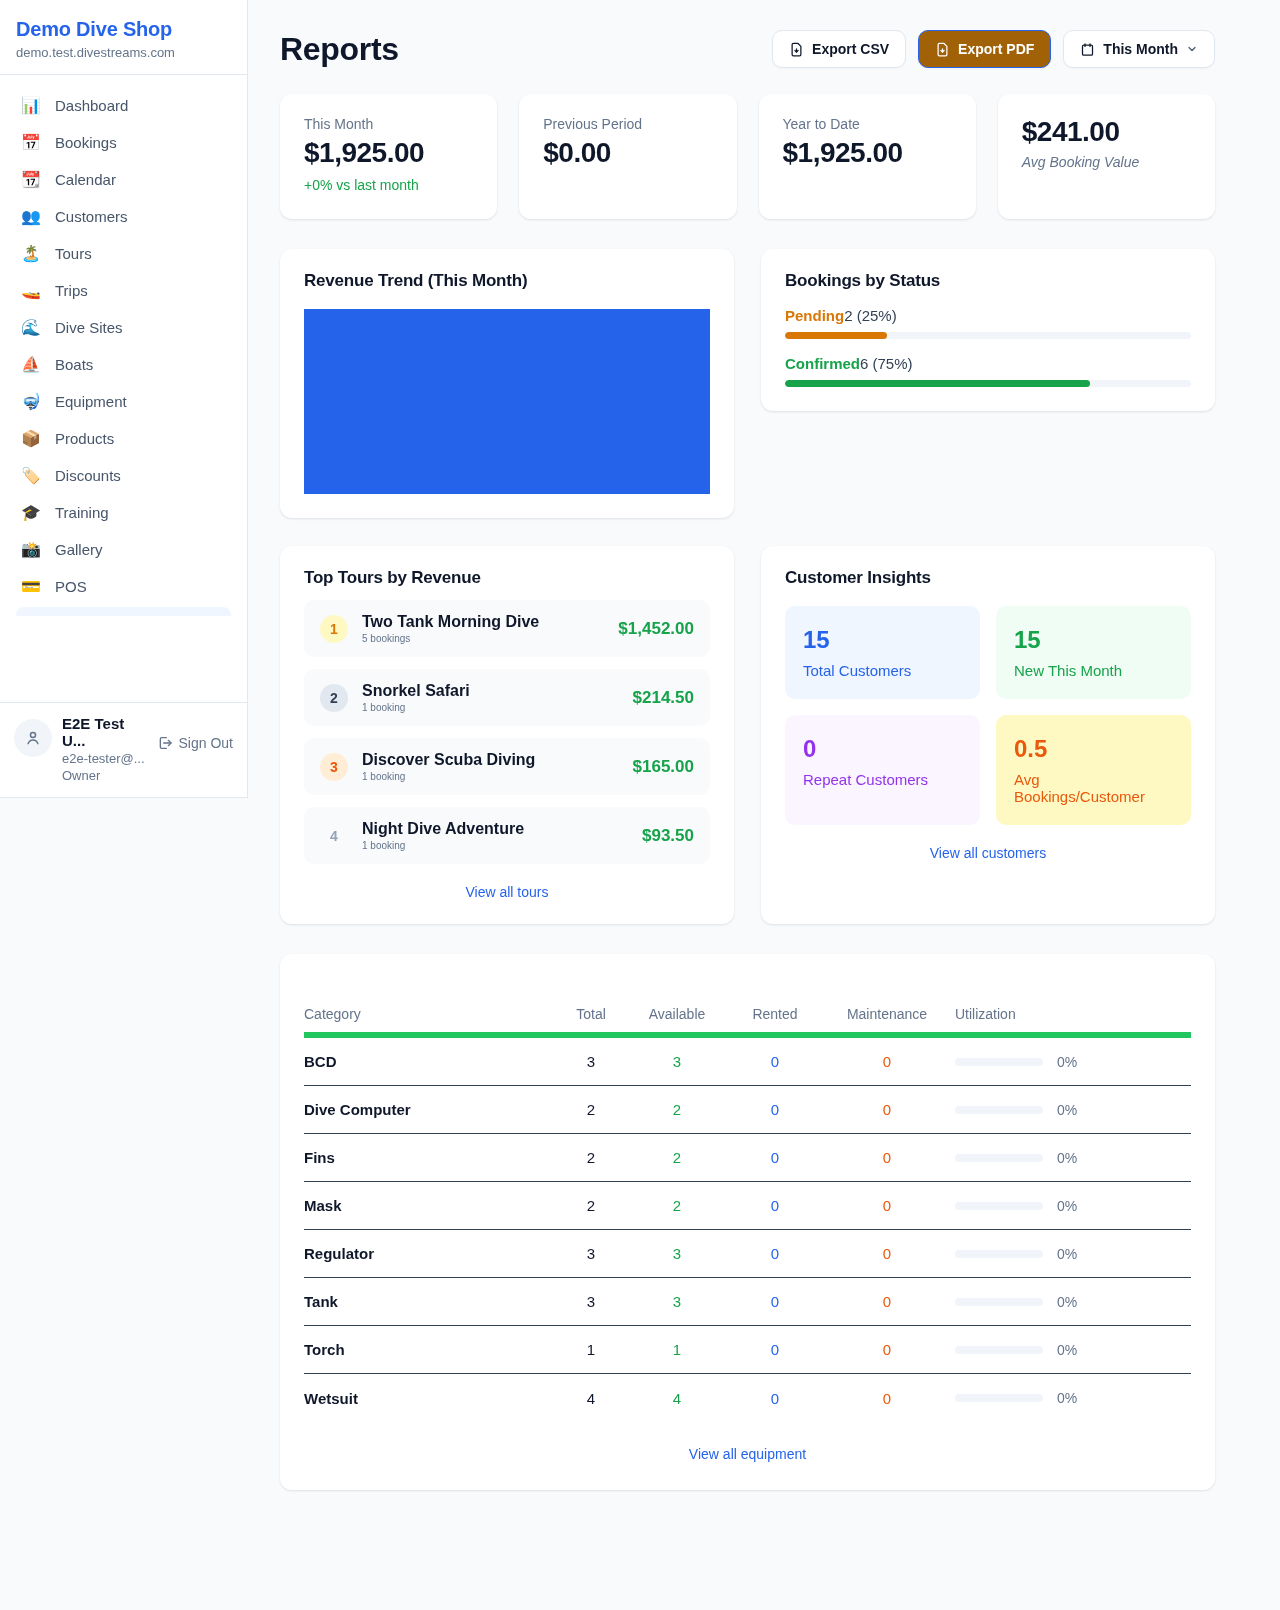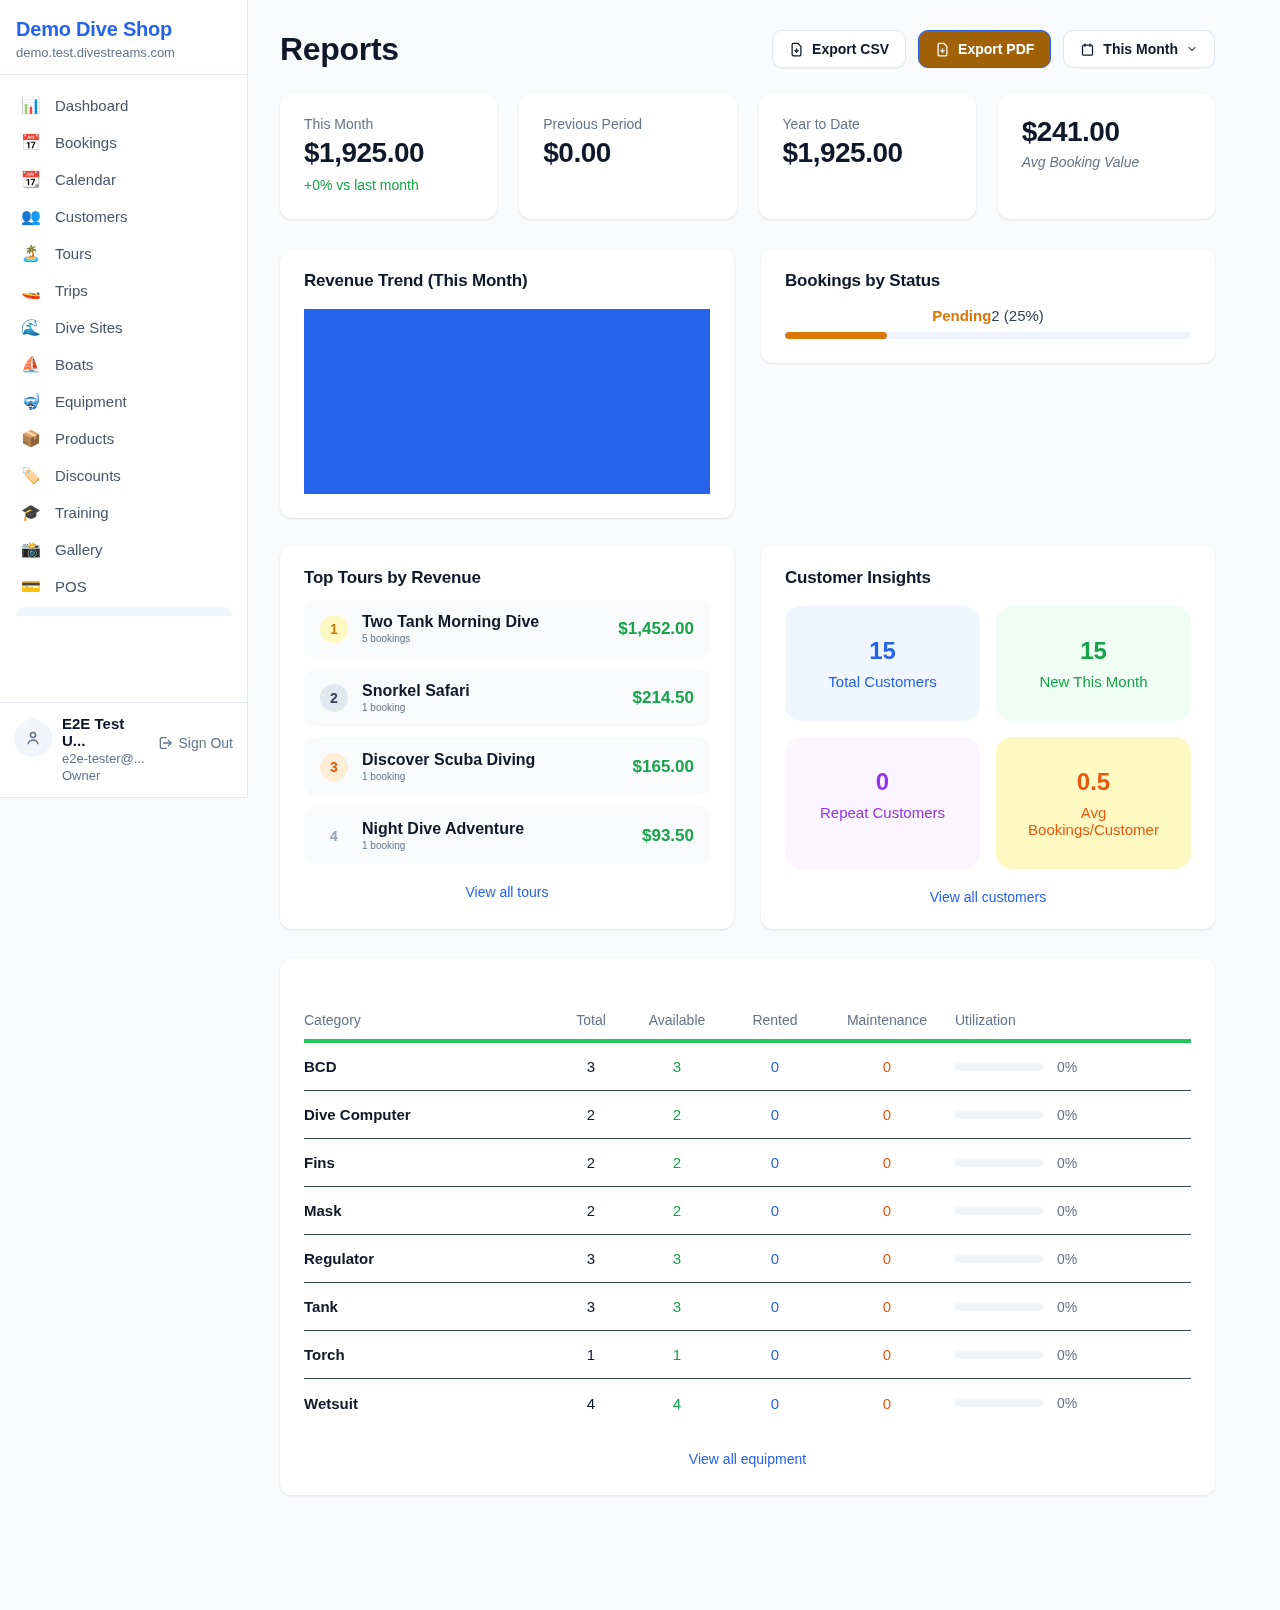--- a/index.html
+++ b/index.html
@@ -68,21 +68,21 @@
   .stat-value { font-size:28px; font-weight:bold; letter-spacing:-0.5px; margin-top:5px; color:#0f172a; }
   .stat-delta { font-size:14px; color:#16a34a; margin-top:8px; }
   .stat-card.value-first .stat-value { margin-top:0; }
   .stat-card.value-first .stat-label { margin-top:6px;font-style:italic; }
   .charts-row { display:grid; grid-template-columns:1fr 1fr; gap:27px; margin-top:30px; align-items:start; }
   .panel { padding:22px 24px 24px; }
   .panel-title { font-size:17px; font-weight:bold; letter-spacing:-0.2px; }
   .revenue-block { margin-top:18px; height:185px; background:#2563eb; }
   
   .status-row { margin-top:16px; }
-  .status-head { display:flex; justify-content:center; align-items:baseline; font-size:15px; }
+  .status-head { display:flex; justify-content:flex-start; align-items:baseline; font-size:15px; }
   .status-label { font-weight:bold; }
   .status-label.amber { color:#d97706; }
   .status-label.green { color:#16a34a; }
   .status-count { font-size:15px; color:#334155; }
   .track { margin-top:8px; height:7px; background:#f1f5f9; border-radius:6px; overflow:hidden; }
   .fill { height:100%; border-radius:6px; }
   .fill.w25 { width:25%; } .fill.w75 { width:75%; }
   .fill.bg-amber { background:#d97706; } .fill.bg-green { background:#16a34a; }
   
   .bottom-row { display:grid; grid-template-columns:1fr 1fr; gap:27px; margin-top:28px; align-items:stretch; }
@@ -103,39 +103,39 @@
   .tour-info { flex:1; min-width:0; }
   .tour-name { font-size:16px; font-weight:bold; color:#0f172a; }
   .tour-bookings { font-size:10px; color:#64748b; margin-top:2px; }
   .tour-revenue { font-size:17px; font-weight:bold; color:#16a34a; flex:none;margin-left:46px; }
   .view-all {
     display:block; text-align:center; margin-top:20px;
     color:#2563eb; font-size:14px; text-decoration:none; cursor:pointer;
   }
   
   .tiles { display:grid; grid-template-columns:1fr 1fr; gap:16px; margin-top:18px; }
-  .tile { border-radius:16px; padding:31px 18px;text-align:center; }
+  .tile { border-radius:10px; padding:20px 18px; }
   .tile-value { font-size:24px; font-weight:bold; }
   .tile-label { font-size:15px; margin-top:8px; }
   .tile-blue   { background:#eff6ff; } .tile-blue  .tile-value, .tile-blue  .tile-label { color:#2563eb; }
   .tile-green  { background:#f0fdf4; } .tile-green .tile-value, .tile-green .tile-label { color:#16a34a; }
   .tile-purple { background:#faf5ff; } .tile-purple .tile-value, .tile-purple .tile-label { color:#9333ea; }
   .tile-orange { background:#fef9c3; } .tile-orange .tile-value, .tile-orange .tile-label { color:#ea580c; }
   
   .equipment-card { margin-top:30px; padding:26px 24px 28px; }
   .eq-table { width:100%; margin-top:16px; }
   .eq-row {
     display:grid; grid-template-columns:1fr 72px 100px 96px 128px 240px;
     align-items:center; min-height:48px;
   }
   .eq-head { min-height:42px; }
   .eq-head > div { font-size:14px; color:#64748b; }
   .eq-row { border-bottom:1px solid #334155; }
   .eq-row:last-child { border-bottom:none; }
-  .eq-head { border-bottom:4px solid #22c55e; }
+  .eq-head { border-bottom:6px solid #22c55e; }
   .cell-cat { font-size:15px; font-weight:bold; color:#0f172a; }
   .cell-num { font-size:15px; text-align:center; }
   .cell-total { color:#0f172a; }
   .cell-available { color:#16a34a; }
   .cell-rented { color:#2563eb; }
   .cell-maint { color:#ea580c; }
   .cell-util { display:flex; align-items:center; gap:14px; padding-left:4px; }
   .util-track { width:88px; height:8px; border-radius:5px; background:#f1f5f9; overflow:hidden; }
   .util-fill { height:100%; width:0; background:#2563eb; border-radius:5px; }
   .util-pct { font-size:14px; color:#64748b; }
@@ -309,20 +309,29 @@
       <div class="panel-title">Bookings by Status</div>
       <div class="status-row">
         <div class="status-head">
           <span class="status-label amber">Pending</span>
           <span class="status-count">2 (25%)</span>
         </div>
         <div class="track">
           <div class="fill w25 bg-amber"></div>
         </div>
       </div>
+      <div class="status-row">
+        <div class="status-head">
+          <span class="status-label green">Confirmed</span>
+          <span class="status-count">6 (75%)</span>
+        </div>
+        <div class="track">
+          <div class="fill w75 bg-green"></div>
+        </div>
+      </div>
     </div>
   </div>
 
   <div class="bottom-row">
     <div class="card panel">
       <div class="panel-title">Top Tours by Revenue</div>
 
       <div class="tour-row">
         <div class="rank rank-1">1</div>
         <div class="tour-info">

